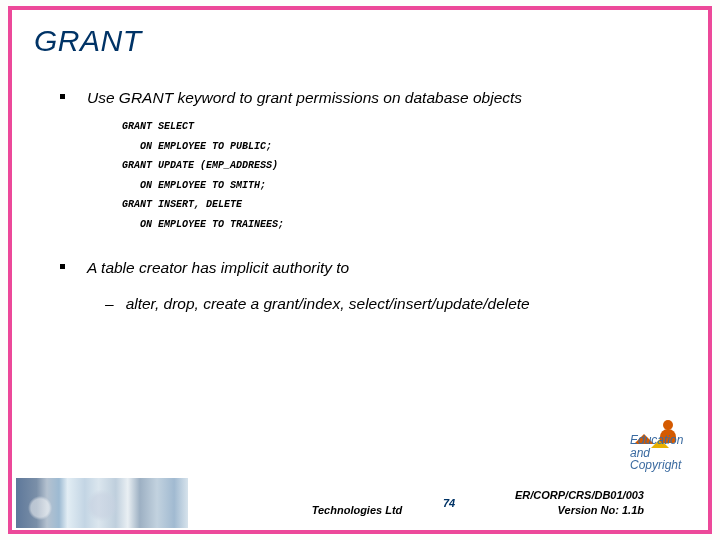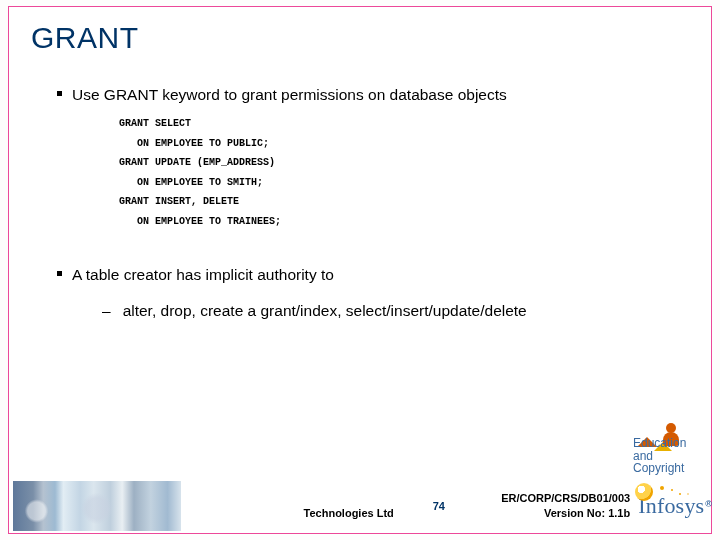--- a/index.html
+++ b/index.html
@@ -5,49 +5,50 @@
   * { box-sizing: border-box; margin: 0; padding: 0; }
   html, body { width: 720px; height: 540px; overflow: hidden; }
   body {
     font-family: Arial, Helvetica, sans-serif;
     background: #fdfdfc;
     position: relative;
   }
   .slide {
     position: absolute;
     top: 6px; left: 8px; right: 8px; bottom: 6px;
-    border: 1px solid #ec4899;
+    border: 4px solid #ec4899;
     background: #ffffff;
+    font-style: italic;
   }
   .title {
     color: #003366;
     font-size: 30px;
     font-weight: normal;
     padding: 14px 0 0 22px;
     letter-spacing: 0.5px;
   }
   .bullets {
     padding: 28px 36px 0 48px;
     font-size: 15.5px;
     color: #000;
     line-height: 1.5;
   }
   .b1 {
     display: flex;
     align-items: flex-start;
-    gap: 10px;
+    gap: 22px;
     margin-top: 0;
     margin-bottom: 4px;
   }
   .b1 .dot {
     width: 5px; height: 5px; background: #000; border-radius: 0;
     margin-top: 8px; flex-shrink: 0;
     transform: translateY(0);
   }
-  .b1-spaced { margin-top: 32px; }
+  .b1-spaced { margin-top: 22px; }
   .code-block {
     font-family: "Courier New", Courier, monospace;
     font-weight: bold;
     font-size: 10px;
     padding: 4px 0 0 62px;
     line-height: 1.95;
     white-space: pre;
   }
   .sub {
     display: flex;
@@ -211,18 +212,14 @@
     <div class="photo"></div>
     <div class="copy">
       <br>
       <span>Technologies Ltd</span>
     </div>
     <div class="pagenum">74</div>
     <div class="docref">
       <span>ER/CORP/CRS/DB01/003</span><br>
       <span>Version No: 1.1b</span>
     </div>
-    <div class="infosys-logo">
-      <span class="word">Infosys</span>
-        <span class="r">®</span>
-    </div>
   </div>
 </div>
 
 </body></html>

